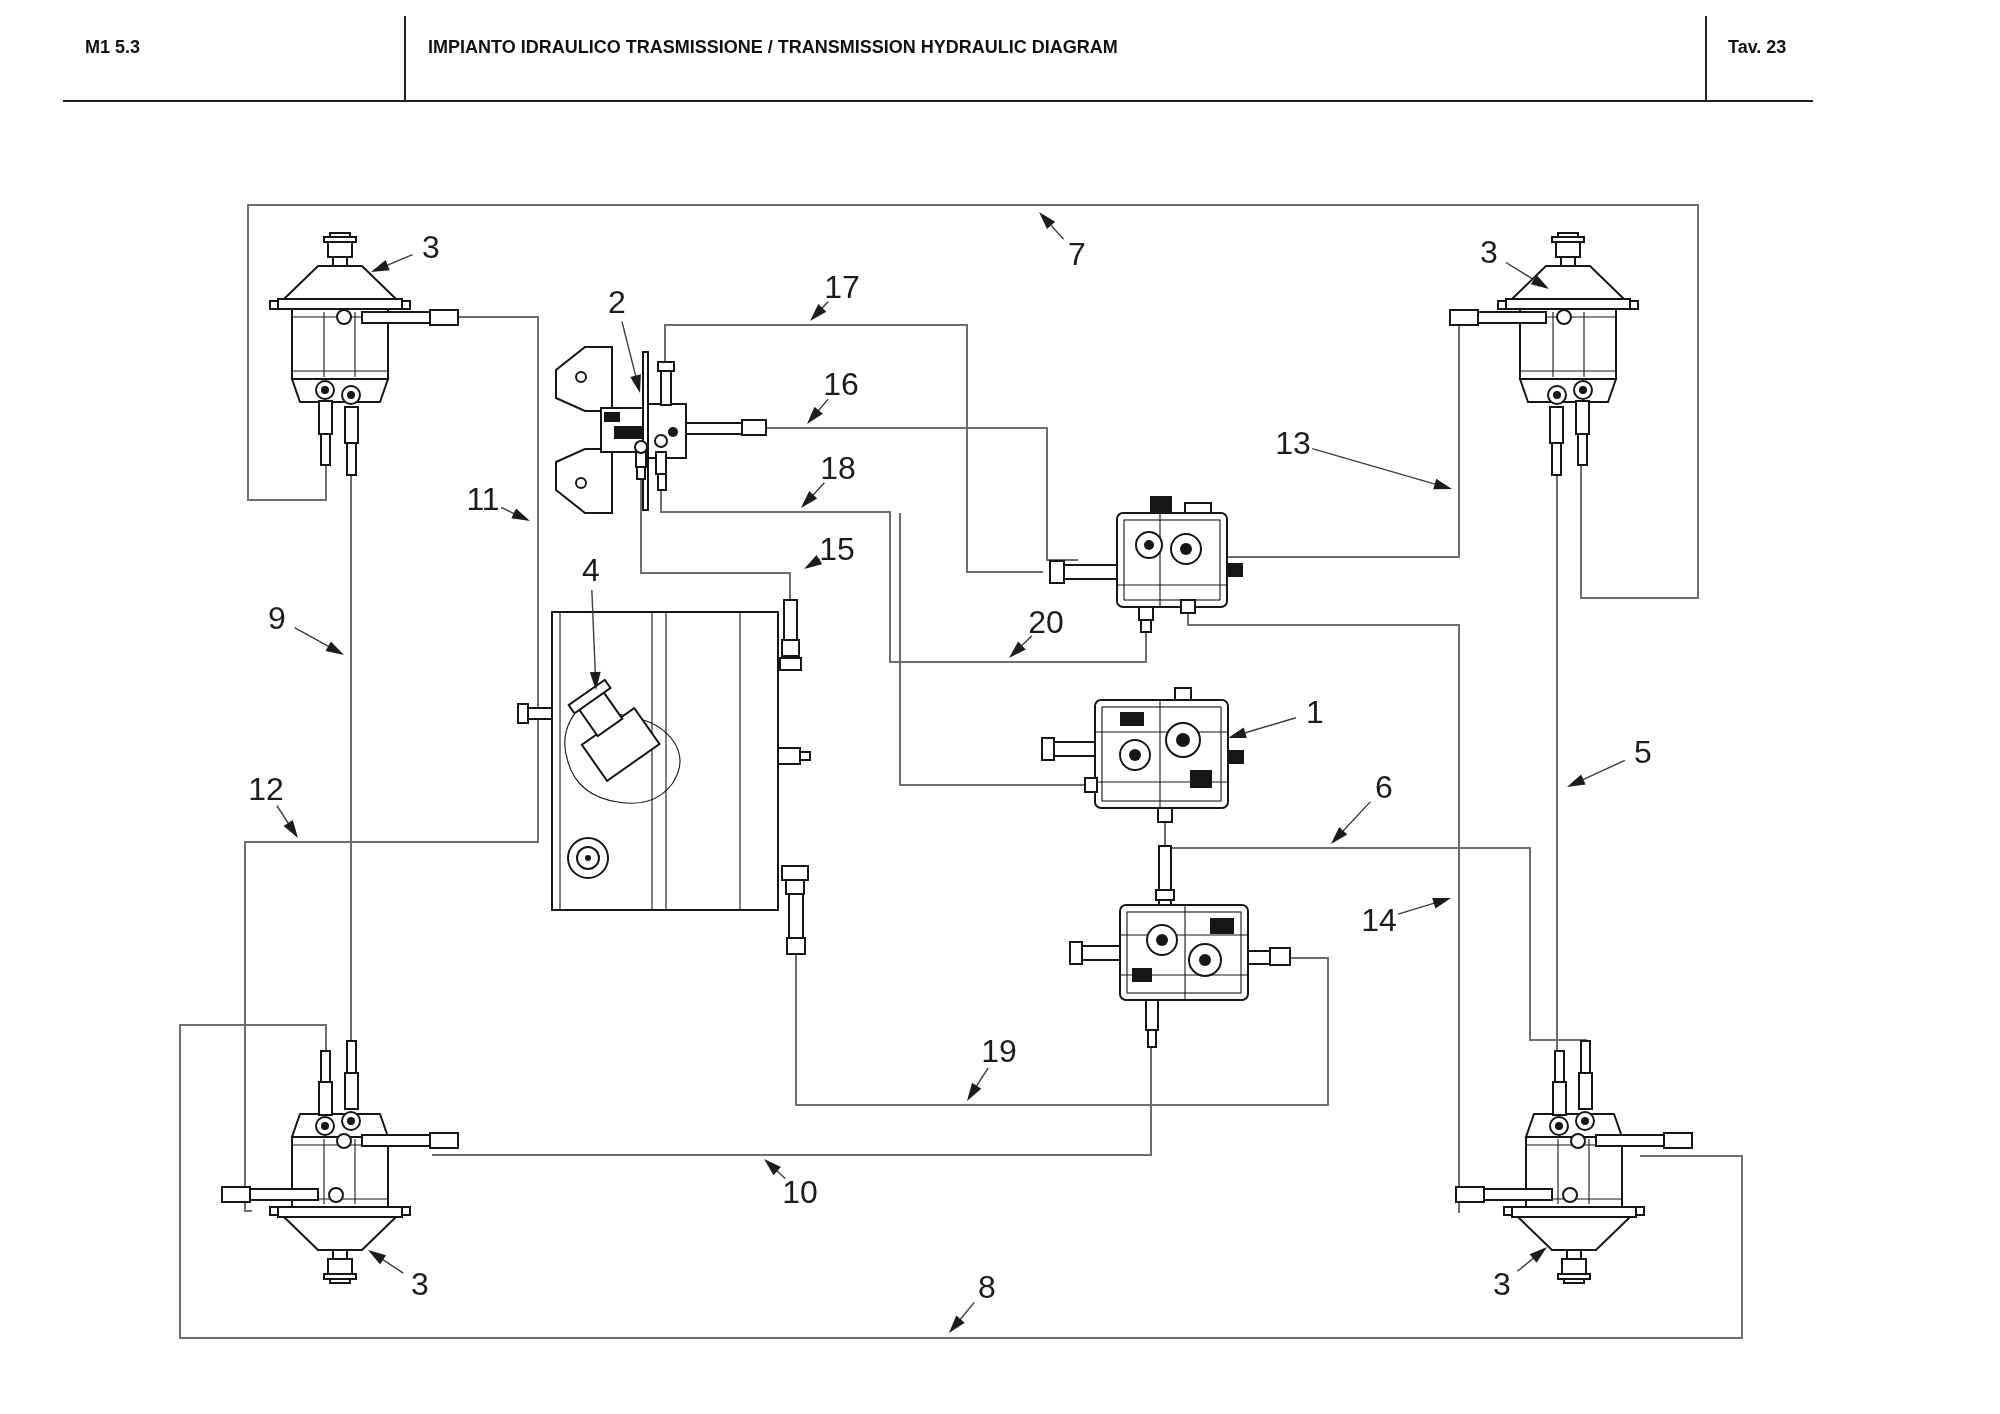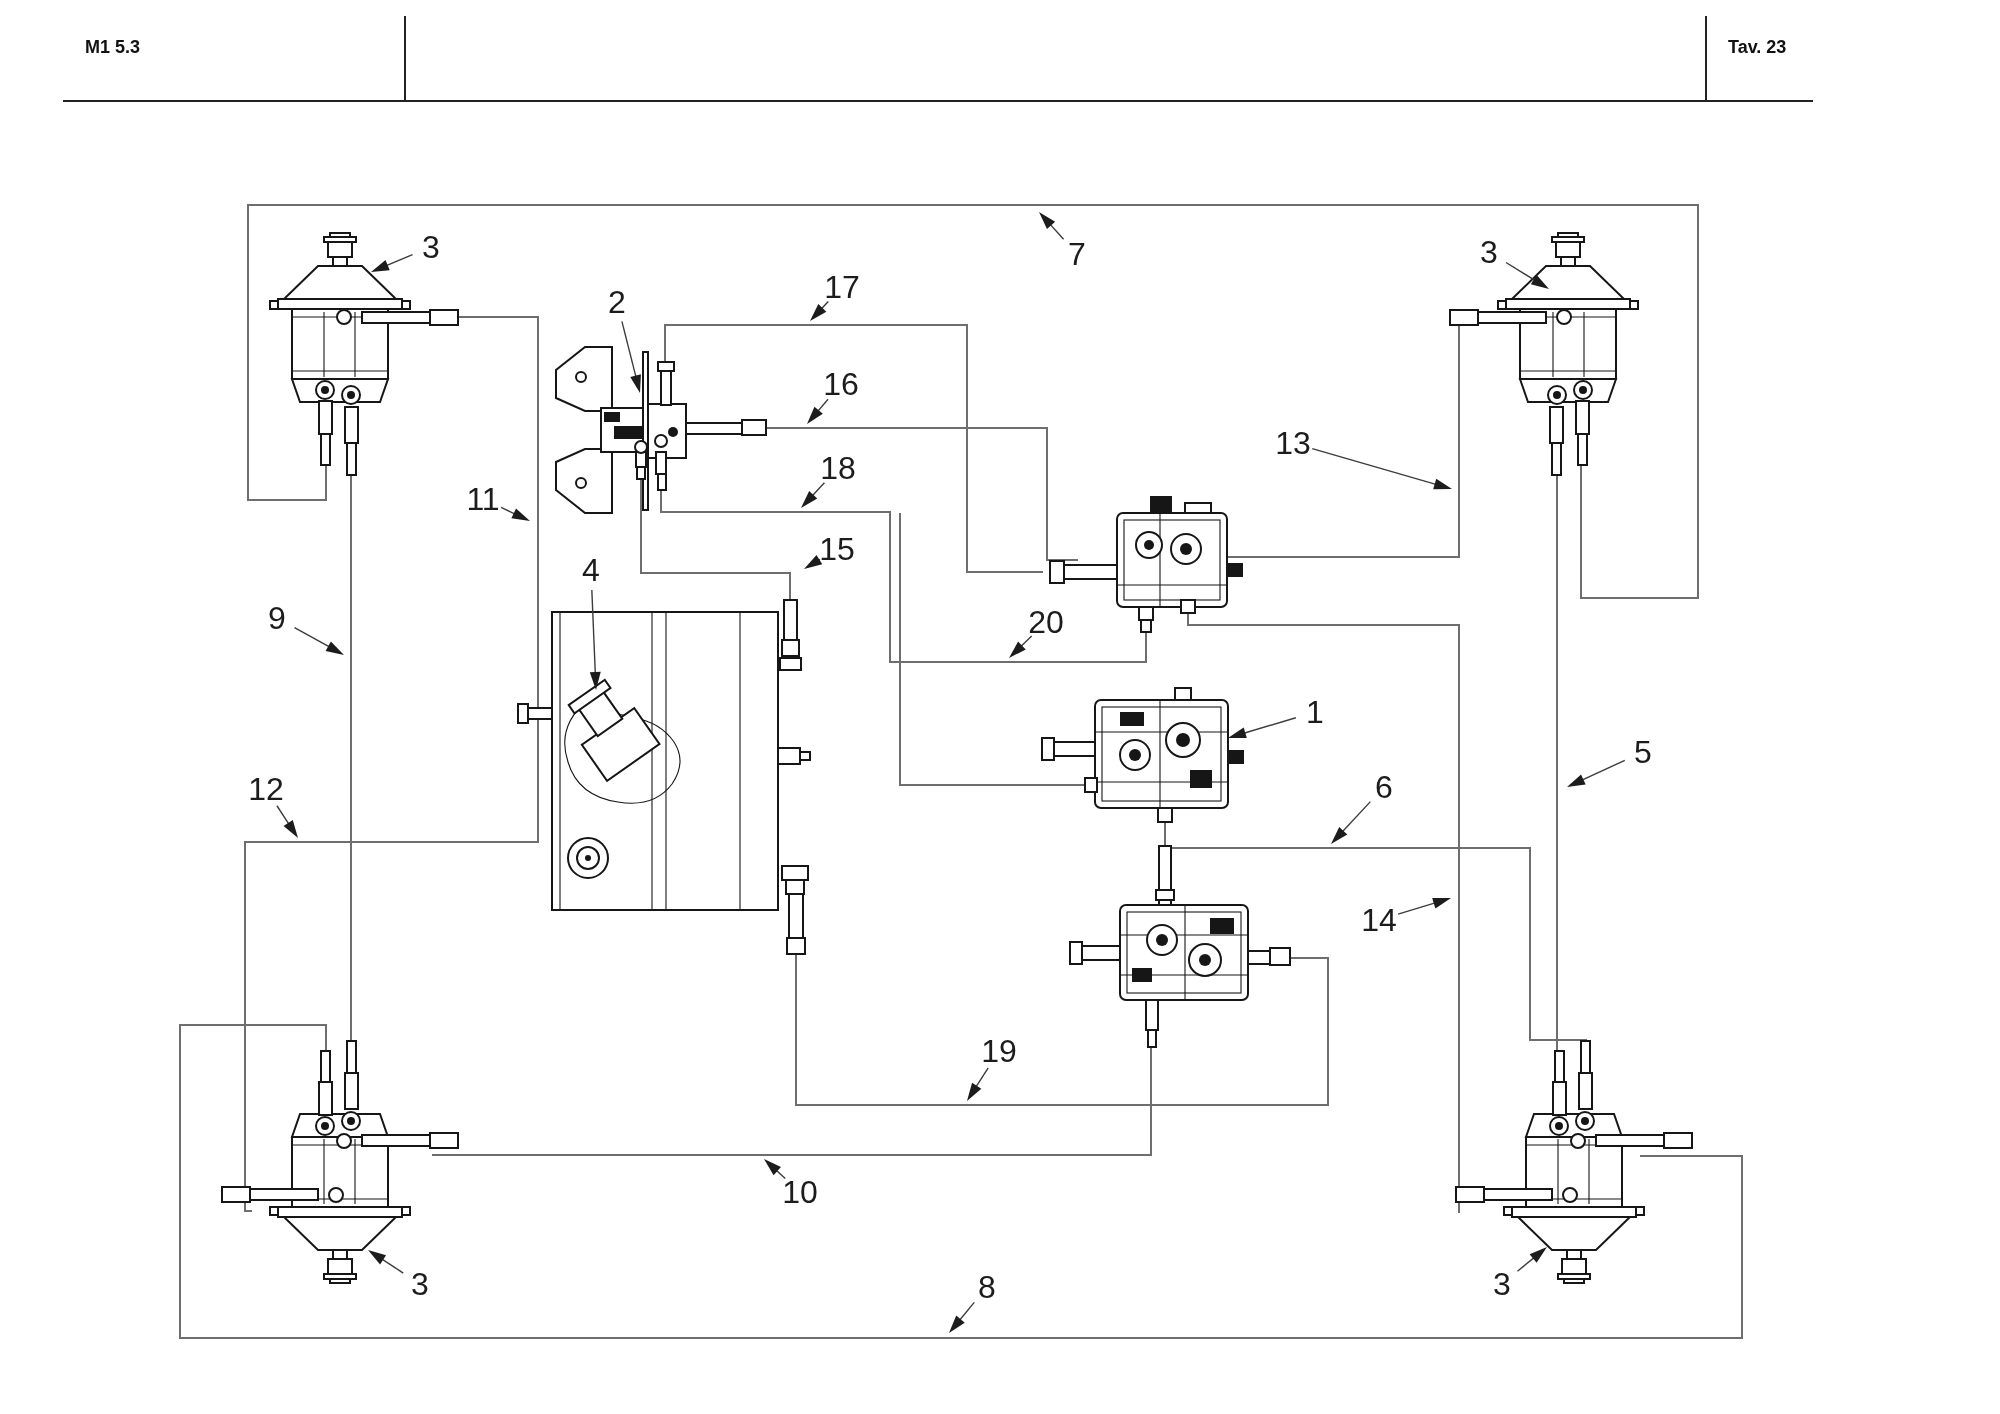--- a/index.html
+++ b/index.html
@@ -21,20 +21,21 @@
   .lead{stroke:#3c3c3c;stroke-width:1.4;}
   .leadhead{fill:#1c1c1c;stroke:none;}
   .num{font-family:"Liberation Sans",sans-serif;font-size:32px;fill:#1c1c1c;}
 </style>
 </head>
 <body>
 
 <div id="page">
   <div class="hdr-text" id="hdr-code">M1 5.3</div>
   <div class="hdr-vline" id="hdr-vline-1"></div>
+  <div class="hdr-text" id="hdr-title">IMPIANTO IDRAULICO TRASMISSIONE / TRANSMISSION HYDRAULIC DIAGRAM</div>
   <div class="hdr-vline" id="hdr-vline-2"></div>
   <div class="hdr-text" id="hdr-plate">Tav. 23</div>
   <div id="hdr-rule"></div>
   <svg id="diagram-svg" width="2000" height="1414" viewBox="0 0 2000 1414">
       <polyline points="326,465 326,500 248,500 248,205 1698,205 1698,598 1581,598 1581,466" class="hose"></polyline>
       <polyline points="351,476 351,1041" class="hose"></polyline>
       <polyline points="456,317 538,317 538,842 245,842 245,1211 252,1211" class="hose"></polyline>
       <polyline points="1459,318 1459,557 1220,557" class="hose"></polyline>
       <polyline points="665,369 665,325 967,325 967,572 1043,572" class="hose"></polyline>
       <polyline points="748,428 1047,428 1047,560 1078,560" class="hose"></polyline>

